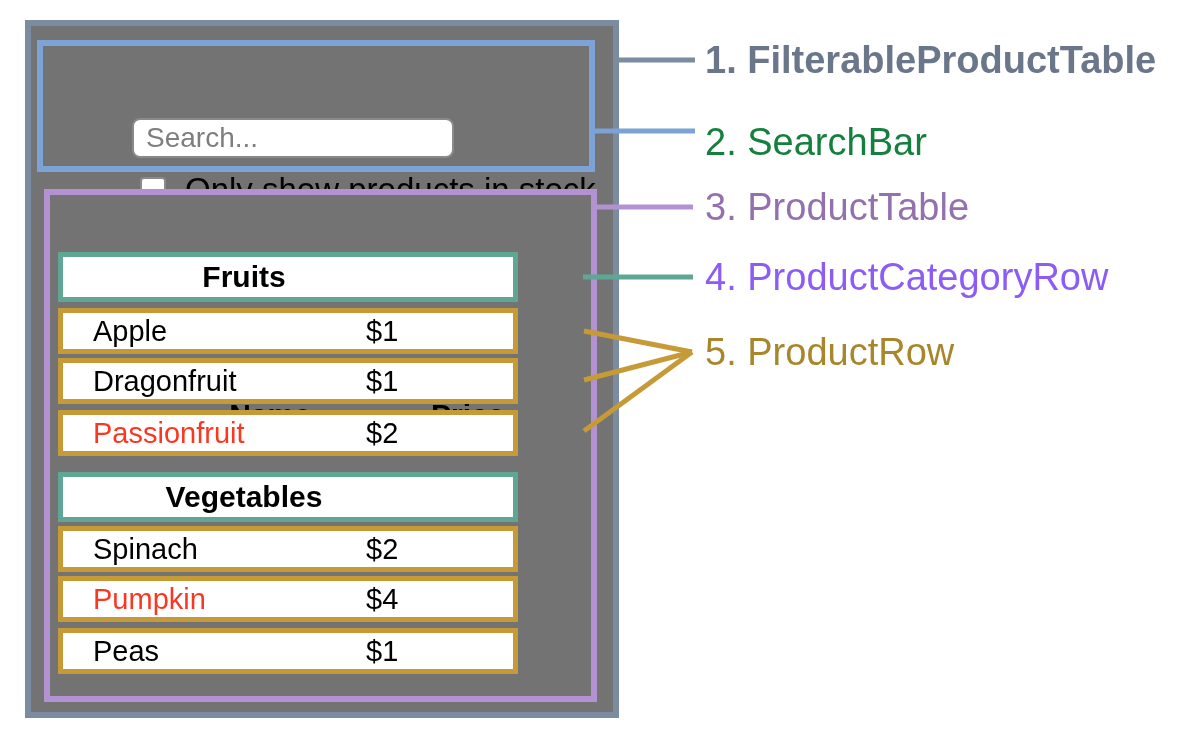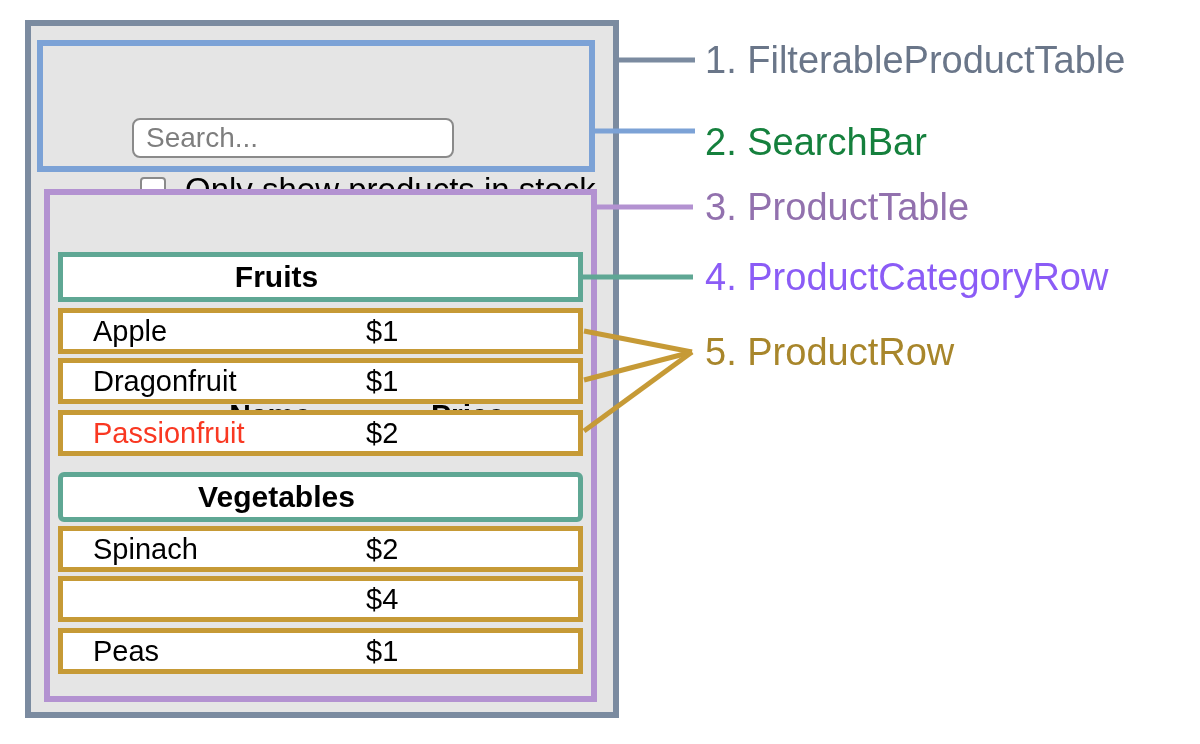--- a/index.html
+++ b/index.html
@@ -1,21 +1,21 @@
 <!DOCTYPE html>
 <html style="--slate-border: #7B8BA0; --blue-border: #7CA2D6; --purple-border: #B392D1; --teal-border: #5FA794; --gold-border: #C69A36; --red-text: #F93822; --input-border: #8A8A8A; --placeholder-text: #7E7E7E; --body-text: #000000;"><head>
 <meta charset="utf-8">
 <style>
   * { box-sizing: border-box; margin: 0; padding: 0; }
   html, body { background: #ffffff; }
   body { font-family: "Liberation Sans", sans-serif; color: var(--body-text, #000); }
   #canvas { position: relative; width: 1200px; height: 744px; background: #fff; overflow: hidden; }
 
   
-  .box { position: absolute; background: #e5e5e5; }
+  .box { position: absolute; background: #737373; }
   #outer-box   { left: 25px;  top: 20px;  width: 594px; height: 698px; border: 6px solid var(--slate-border); }
   #search-box  { left: 37px;  top: 40px;  width: 558px; height: 132px; border: 6px solid var(--blue-border); }
   #table-box   { left: 44px;  top: 189px; width: 553px; height: 513px; border: 6px solid var(--purple-border); }
 
   
   #search-input {
     position: absolute; left: 89px; top: 72px; width: 322px; height: 40px;
     border: 2px solid var(--input-border); border-radius: 8px;
     font-family: "Liberation Sans", sans-serif; font-size: 28px; padding: 0 12px;
     color: #333; outline: none; background: #fff;
@@ -31,21 +31,21 @@
     font-size: 33px; color: var(--body-text); white-space: nowrap;
   }
 
   
   .col-header { position: absolute; top: 203px; font-weight: bold; font-size: 30px; color: var(--body-text); }
   #header-name  { left: 120px; width: 200px; text-align: center; }
   #header-price { left: 381px; }
 
   
   .category-row, .product-row {
-    position: absolute; left: 58px; width: 525px; background: #fff;
+    position: absolute; left: 58px; width: 460px; background: #fff;
     display: flex; align-items: center;
   }
   .category-row {
     height: 50px; border: 5px solid var(--teal-border);
     justify-content: center; padding-right: 88px;
     font-weight: bold; font-size: 30px;
   }
   .product-row { height: 46px; border: 5px solid var(--gold-border); font-size: 29px; }
   .product-row .p-name  { position: absolute; left: 30px;  white-space: nowrap; }
   .product-row .p-price { position: absolute; left: 303px; white-space: nowrap; }
@@ -83,45 +83,46 @@
         <span class="p-price">$1</span>
       </div>
       <div class="product-row" style="top: 358px;">
         <span class="p-name">Dragonfruit</span>
         <span class="p-price">$1</span>
       </div>
       <div class="product-row" style="top: 410px;">
         <span class="p-name red">Passionfruit</span>
         <span class="p-price">$2</span>
       </div>
-      <div class="category-row" style="top: 472px; border-radius: 6px;">Vegetables</div>
+      <div class="category-row" style="top: 472px;">Vegetables</div>
       <div class="product-row" style="top: 526px;">
         <span class="p-name">Spinach</span>
         <span class="p-price">$2</span>
       </div>
       <div class="product-row" style="top: 576px;">
+        <span class="p-name red">Pumpkin</span>
         <span class="p-price">$4</span>
       </div>
       <div class="product-row" style="top: 628px; text-decoration: underline;">
         <span class="p-name">Peas</span>
         <span class="p-price">$1</span>
       </div>
     </div>
 
   <svg id="lines" viewBox="0 0 1200 744" xmlns="http://www.w3.org/2000/svg">
       <line x1="619" y1="60" x2="695" y2="60" stroke="#7B8BA0" stroke-width="5"></line>
       <line x1="595" y1="131" x2="695" y2="131" stroke="#7CA2D6" stroke-width="5"></line>
       <line x1="597" y1="207" x2="693" y2="207" stroke="#B392D1" stroke-width="5"></line>
       <line x1="583" y1="277" x2="693" y2="277" stroke="#5FA794" stroke-width="5"></line>
       <line x1="584" y1="331" x2="692" y2="352" stroke="#C69A36" stroke-width="5"></line>
       <line x1="584" y1="380" x2="692" y2="352" stroke="#C69A36" stroke-width="5"></line>
       <line x1="584" y1="431" x2="692" y2="352" stroke="#C69A36" stroke-width="5"></line>
     </svg>
 
   <div id="legend-container">
-      <div class="legend-label" style="top: 38px; color: rgb(106, 118, 137);">1. FilterableProductTable</div>
+      <div class="legend-label" style="top: 38px; color: rgb(106, 118, 137); font-weight: bold;">1. FilterableProductTable</div>
       <div class="legend-label" style="top: 120px; color: #15803d;">2. SearchBar</div>
       <div class="legend-label" style="top: 185px; color: rgb(146, 113, 174);">3. ProductTable</div>
       <div class="legend-label" style="top: 255px; color: #8b5cf6;">4. ProductCategoryRow</div>
       <div class="legend-label" style="top: 330px; color: rgb(168, 134, 43);">5. ProductRow</div>
     </div>
 
 </div>
 
 </body></html>

